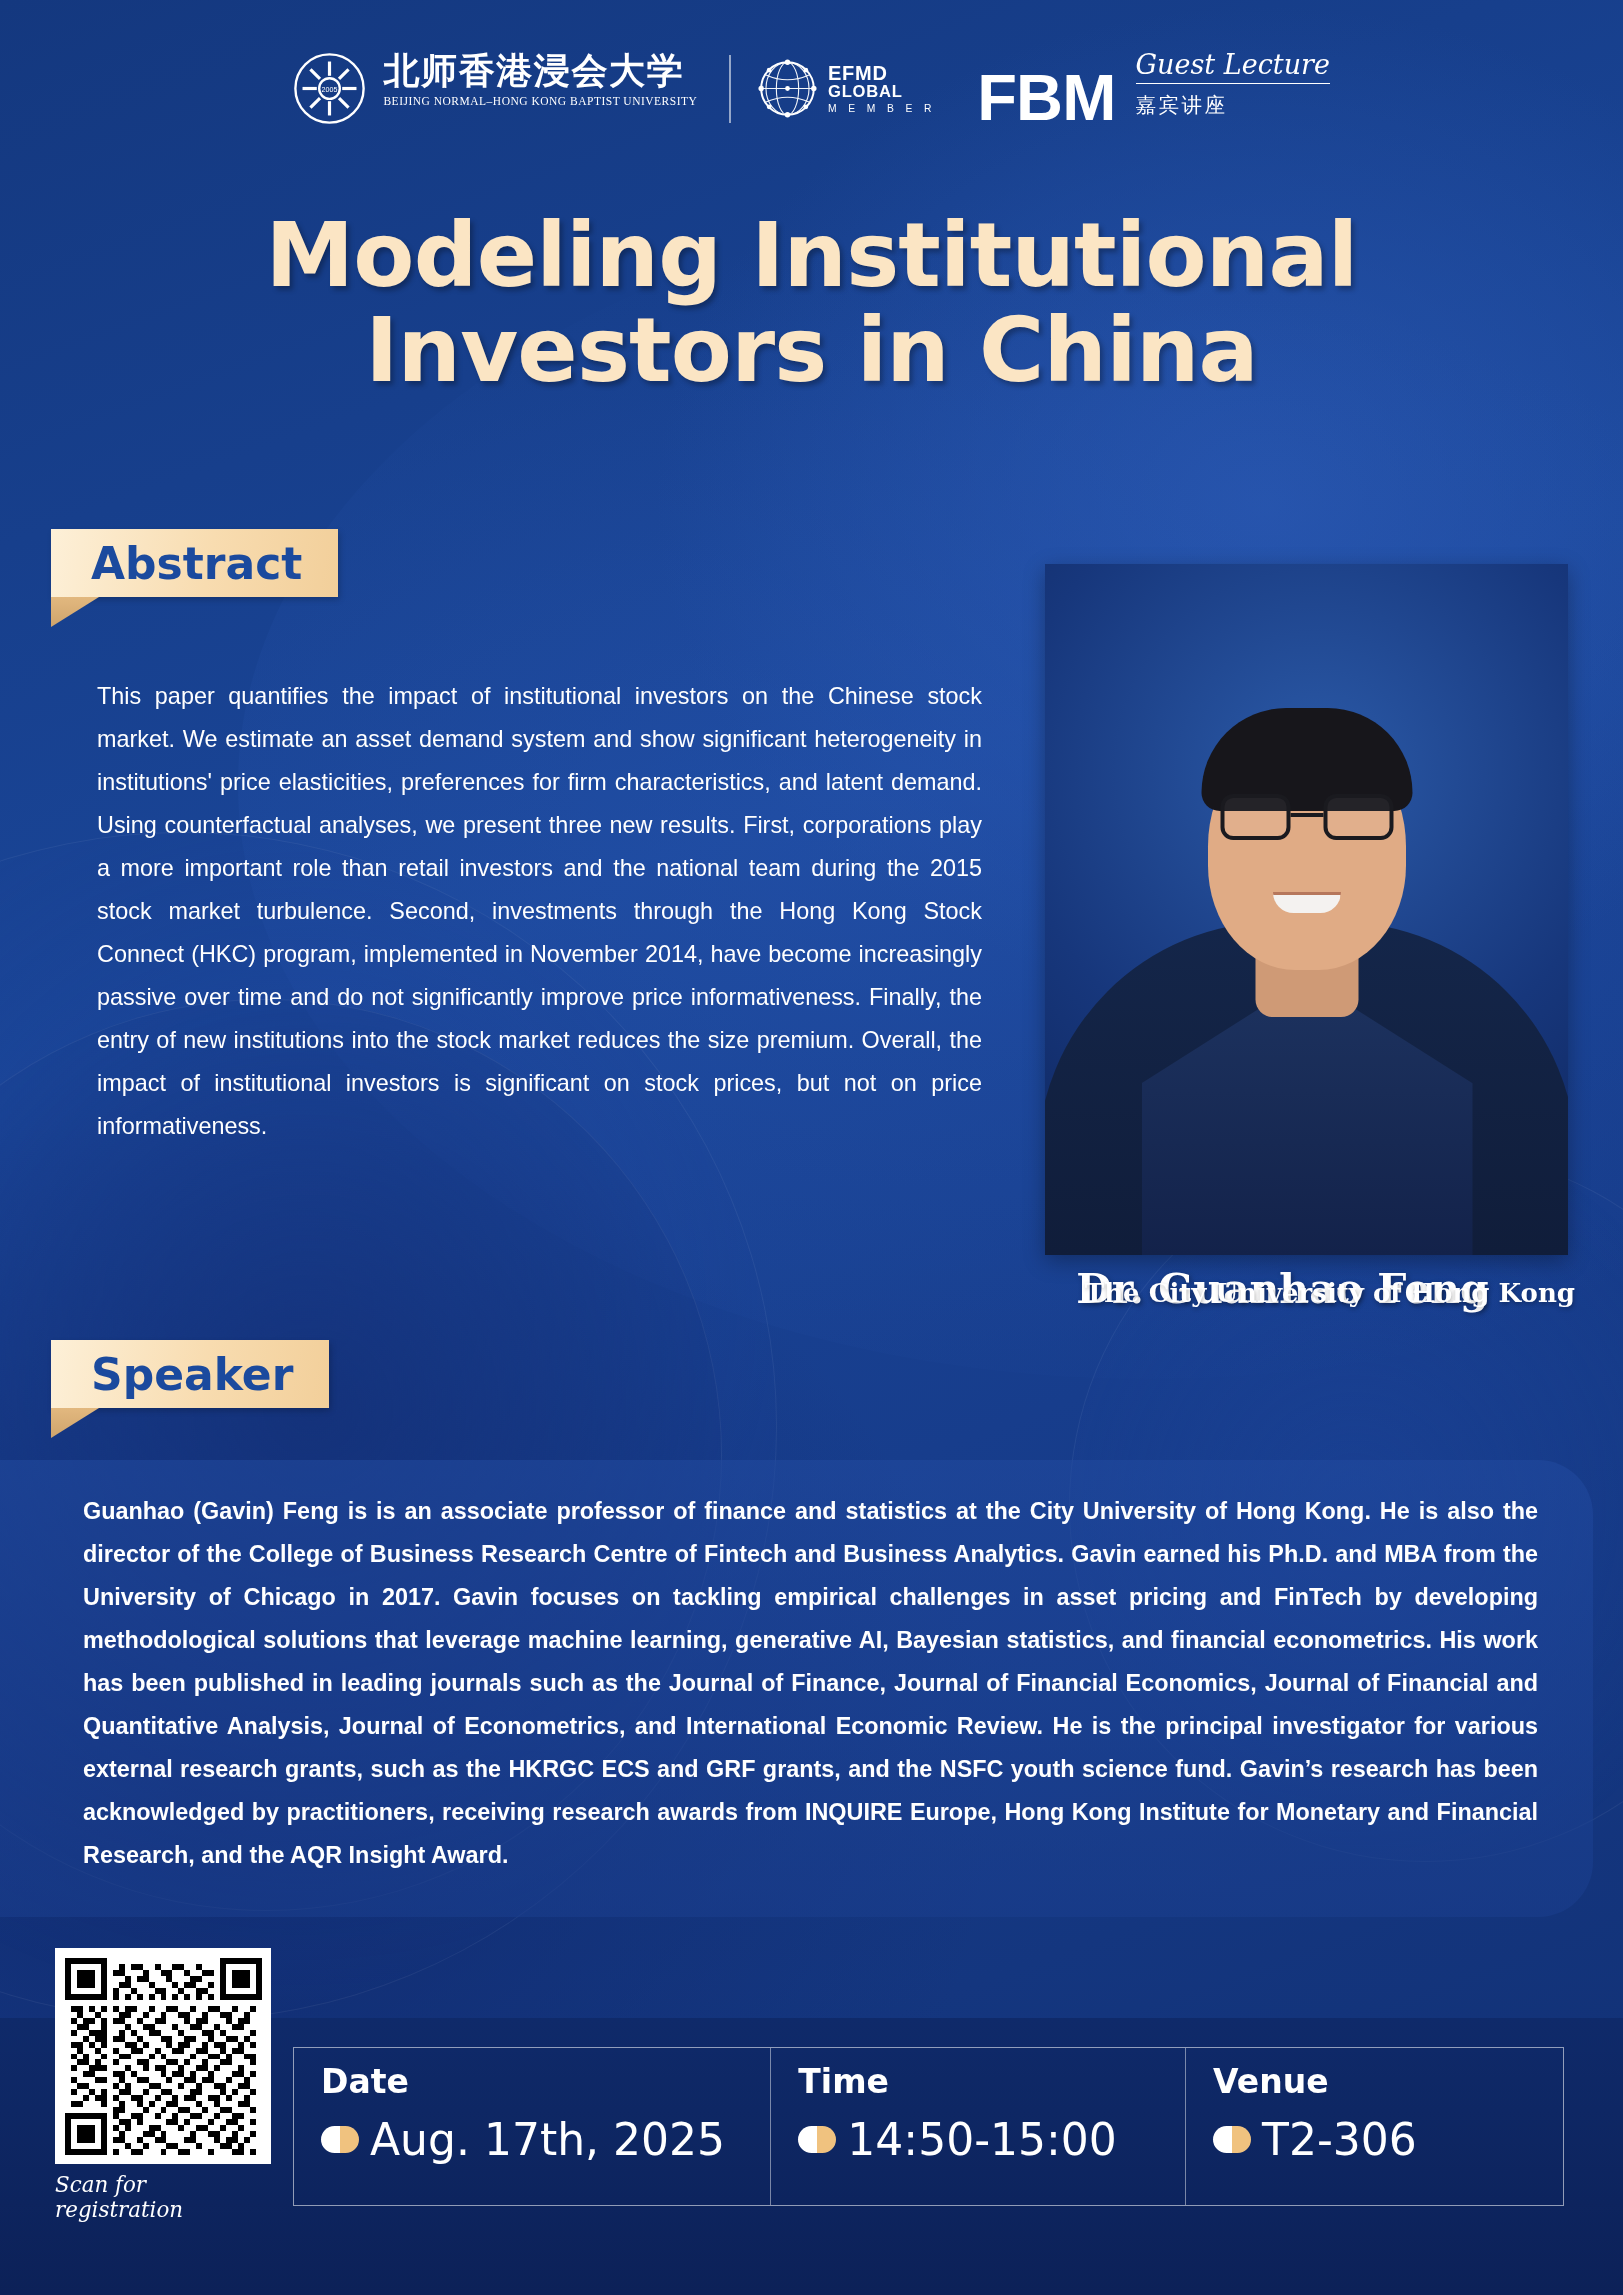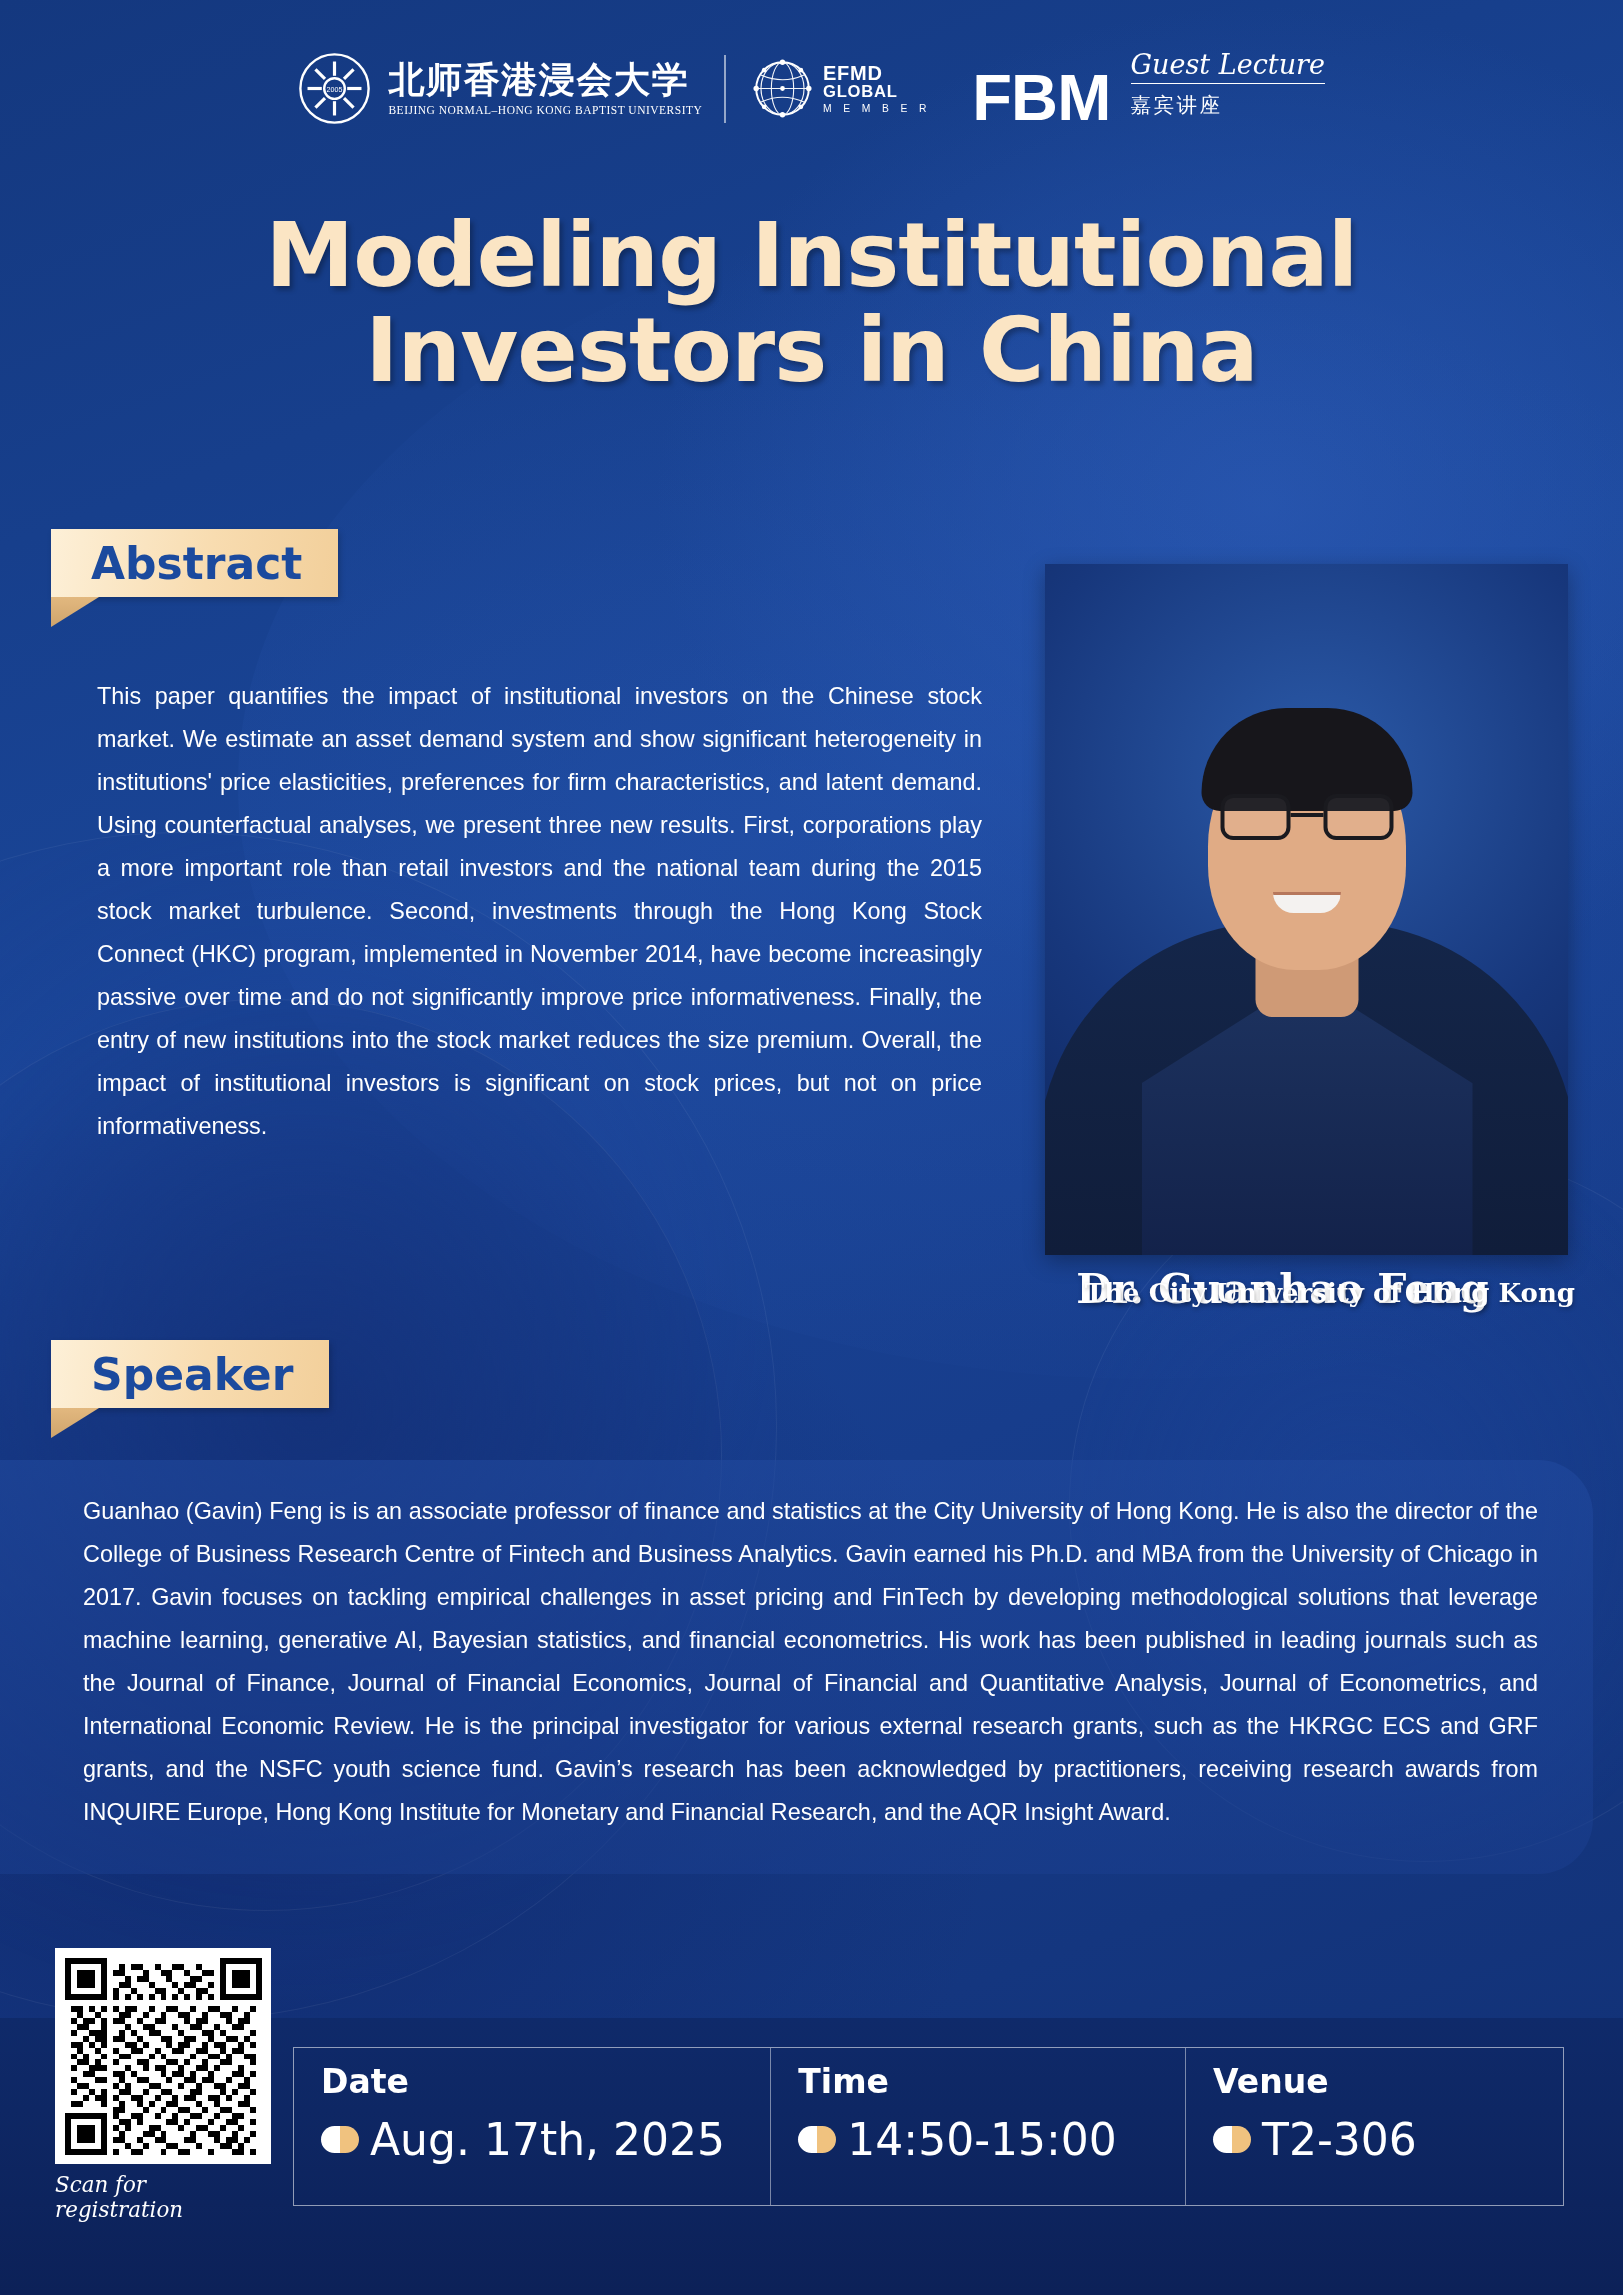--- a/index.html
+++ b/index.html
@@ -38,21 +38,21 @@
   
   .header {
     position: absolute;
     top: 41px; left: 0; right: 0;
     height: 95px;
     display: flex;
     align-items: center;
     justify-content: center;
     gap: 0px;
   }
-  .logo-bnbu { display: flex; align-items: center; gap: 17.4px; padding-right: 22px; }
+  .logo-bnbu { display: flex; align-items: flex-start; gap: 17.4px; padding-right: 32px; }
   .bnbu-mark { width: 73px; height: 73px; position: relative; }
   .bnbu-mark svg { display: block; }
   .bnbu-text { color: #fff; }
   .bnbu-cn { font-size: 36px; font-weight: 700; letter-spacing: 1.6px; line-height: 1.05; font-family: "DejaVu Sans", sans-serif; }
   .bnbu-en { font-size: 11.5px; letter-spacing: 0.5px; margin-top: 5.5px; font-family: "Liberation Serif", serif; }
 
   .vline { width: 1.6px; height: 68px; background: rgba(255,255,255,0.55); }
 
   .logo-fbm-cn { padding: 0 24px; color: #fff; text-align: center; }
   .fbm-cn-top { font-size: 32.5px; font-weight: 700; letter-spacing: 8.7px; font-family: "DejaVu Sans", sans-serif; }
@@ -186,20 +186,21 @@
   }
 
   
   .bio-panel {
     position: absolute;
     top: 1460px; left: 0px;
     width: 1593px;
     padding: 30px 55px 40px 83px;
     background: linear-gradient(180deg, rgba(33,74,160,0.55), rgba(26,62,142,0.55));
     border-radius: 0 55px 55px 0;
+    font-weight: bold;
   }
   .bio-text {
     color: #ffffff;
     font-size: 23.4px;
     line-height: 43px;
     text-align: justify;
   }
 
   
   .footer { position: absolute; left: 0; right: 0; bottom: 0; height: 277px; background: linear-gradient(180deg, #0f2a6a, #0c2158); }

